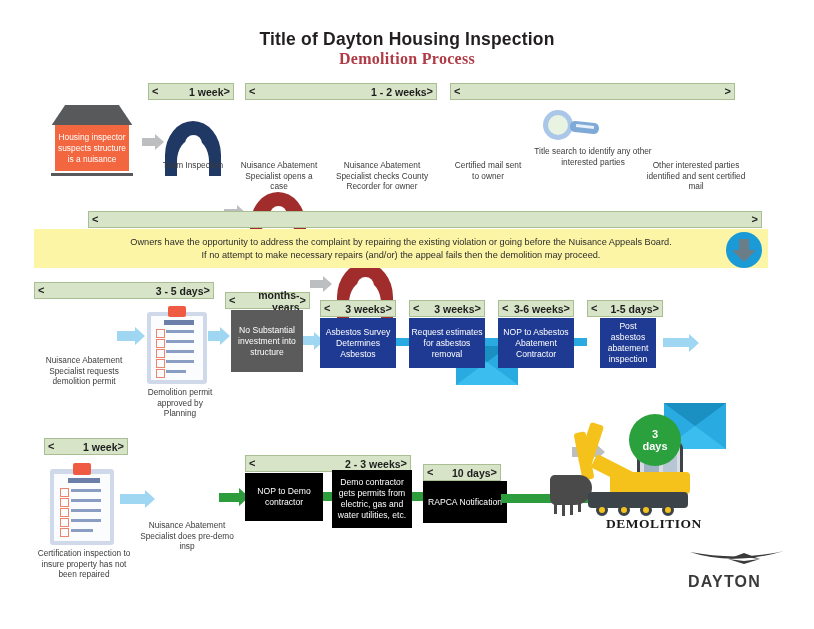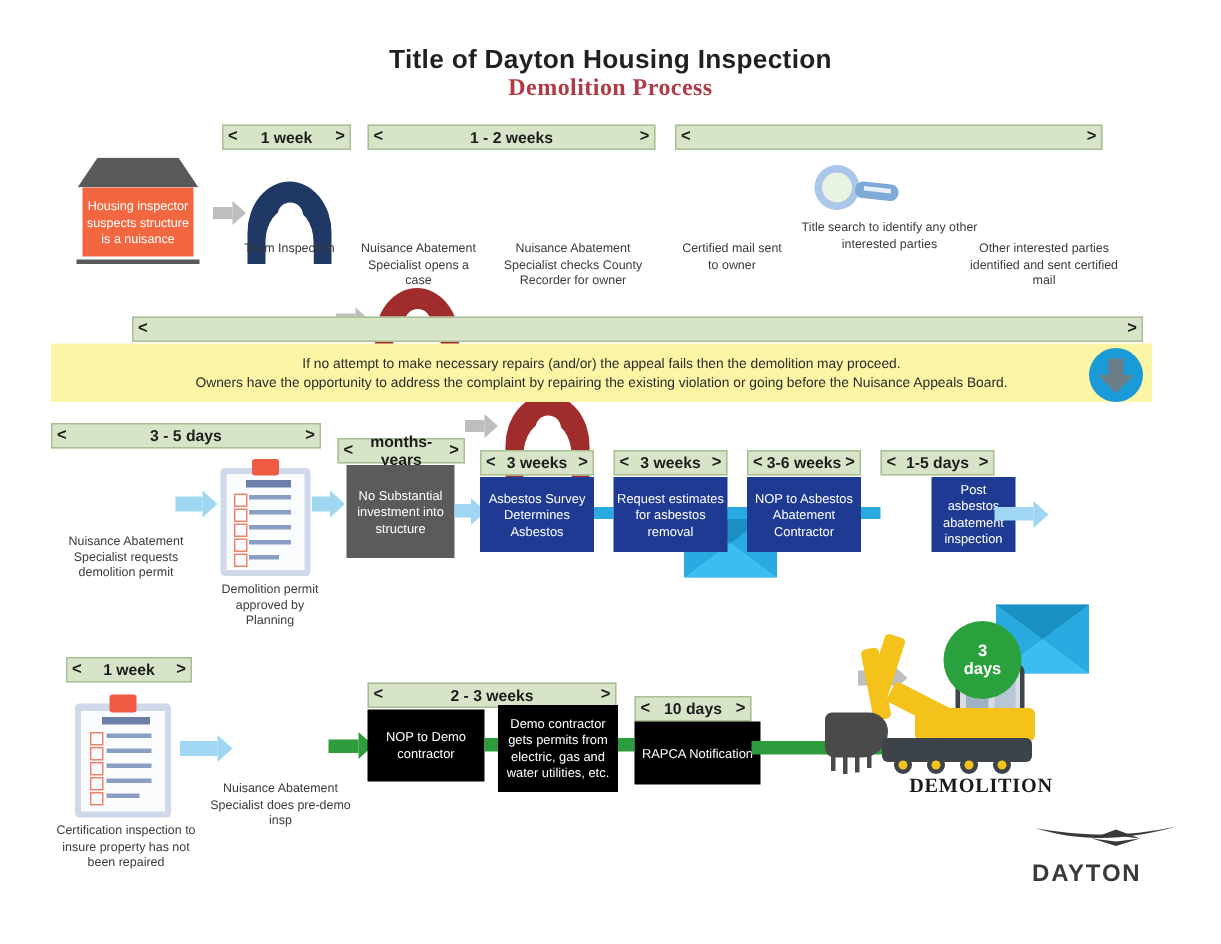--- a/index.html
+++ b/index.html
@@ -11,21 +11,21 @@
   #title-main{left:0;top:29px;width:814px;text-align:center;font-size:17.5px;
      font-weight:bold;color:#231f20;letter-spacing:.2px;}
   #title-sub{left:0;top:50px;width:814px;text-align:center;font-size:16px;
      font-weight:bold;color:#b03a45;font-family:"Liberation Serif",serif;letter-spacing:.3px;}
 
   
   .dur{height:17px;background:#d7e4c8;border:1px solid #a9bf93;
        box-sizing:border-box;display:flex;align-items:center;
        justify-content:space-between;padding:0 3px;font-size:10.5px;
        font-weight:bold;color:#1d1d1d;}
-  .dur .lab{flex:1;text-align:center;}
+  .dur .lab{flex:1;text-align:right;}
   .dur .ar{font-size:11px;font-weight:bold;line-height:1;}
 
   
   .cap{font-size:8.3px;line-height:10.5px;text-align:center;color:#3b3b3b;}
 
   
   .person{position:relative;}
   .person .ring{width:100%;height:100%;border-radius:50% 50% 0 0/ 62% 62% 0 0;
      position:absolute;left:0;top:0;}
   .person .cut{position:absolute;background:#fff;border-radius:50% 50% 0 0/60% 60% 0 0;}
@@ -176,22 +176,22 @@
 
 <div class="abs env" style="left:664px;top:110px;width:62px;height:46px;--hw:31px;--hh:23px;"></div>
 <div class="abs cap" style="left:645px;top:160px;width:102px;">Other interested parties identified and sent certified mail</div>
 
 <div class="abs dur" style="left:88px;top:211px;width:674px;">
   <span class="ar">&lt;</span>
   <span class="ar">&gt;</span>
 </div>
 <div class="abs" id="banner" style="left:34px;top:229px;width:734px;height:39px;">
   <div>
+    <div>Owners have the opportunity to address the complaint by repairing the existing violation or going before the Nuisance Appeals Board.</div>
     <div>If no attempt to make necessary repairs (and/or) the appeal fails then the demolition may proceed.</div>
-    <div>Owners have the opportunity to address the complaint by repairing the existing violation or going before the Nuisance Appeals Board.</div>
   </div>
 </div>
 <div class="abs" style="left:726px;top:232px;width:36px;height:36px;border-radius:50%;background:#1a9ad6;">
   <div class="abs" style="left:13px;top:7px;width:10px;height:12px;background:#6b7d86;"></div>
   <div class="abs" style="left:6px;top:18px;width:0;height:0;
        border-left:12px solid transparent;border-right:12px solid transparent;
        border-top:12px solid #6b7d86;"></div>
 </div>
 
 <div class="abs dur" style="left:34px;top:282px;width:180px;">
@@ -261,21 +261,21 @@
   <div class="shaft" style="left:0;top:3px;width:11px;height:9px;"></div>
   <div class="tip" style="left:11px;top:-1px;"></div>
 </div>
 
 <div class="abs nbox navy" style="left:320px;top:318px;width:76px;height:50px;">Asbestos Survey Determines Asbestos</div>
 <div class="cyanconn" style="left:396px;top:338px;width:13px;height:8px;"></div>
 <div class="abs nbox navy" style="left:409px;top:318px;width:76px;height:50px;">Request estimates for asbestos removal</div>
 <div class="cyanconn" style="left:485px;top:338px;width:13px;height:8px;"></div>
 <div class="abs nbox navy" style="left:498px;top:318px;width:76px;height:50px;">NOP to Asbestos Abatement Contractor</div>
 <div class="cyanconn" style="left:574px;top:338px;width:13px;height:8px;"></div>
-<div class="abs nbox navy" style="left:621px;top:318px;width:56px;height:50px;">Post asbestos abatement inspection</div>
+<div class="abs nbox navy" style="left:600px;top:318px;width:56px;height:50px;">Post asbestos abatement inspection</div>
 
 <div class="abs barrow" style="left:663px;top:334px;width:36px;height:18px;">
   <div class="shaft" style="left:0;top:4px;width:26px;height:9px;"></div>
   <div class="tip" style="left:26px;top:0;"></div>
 </div>
 
 <div class="abs dur" style="left:44px;top:438px;width:84px;">
   <span class="ar">&lt;</span>
   <span class="lab">1 week</span>
   <span class="ar">&gt;</span>

